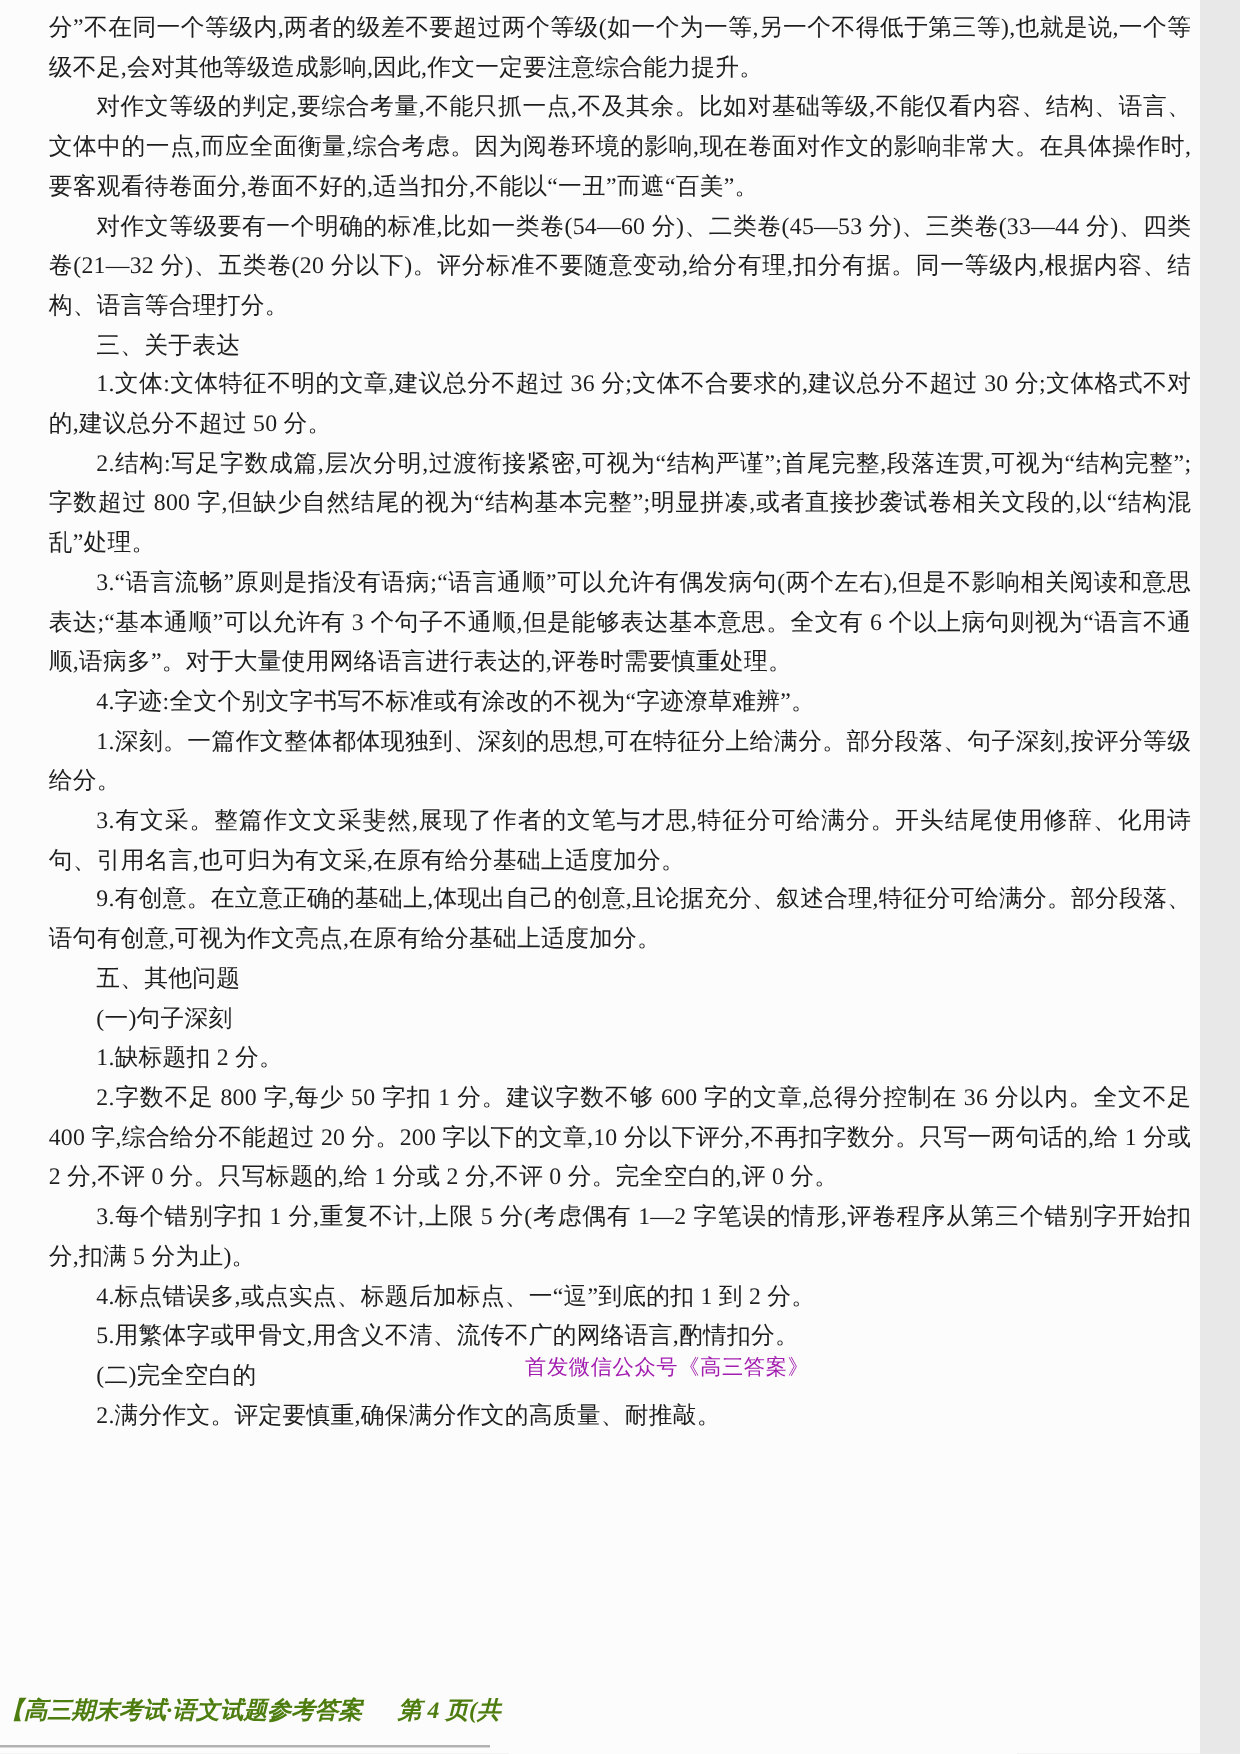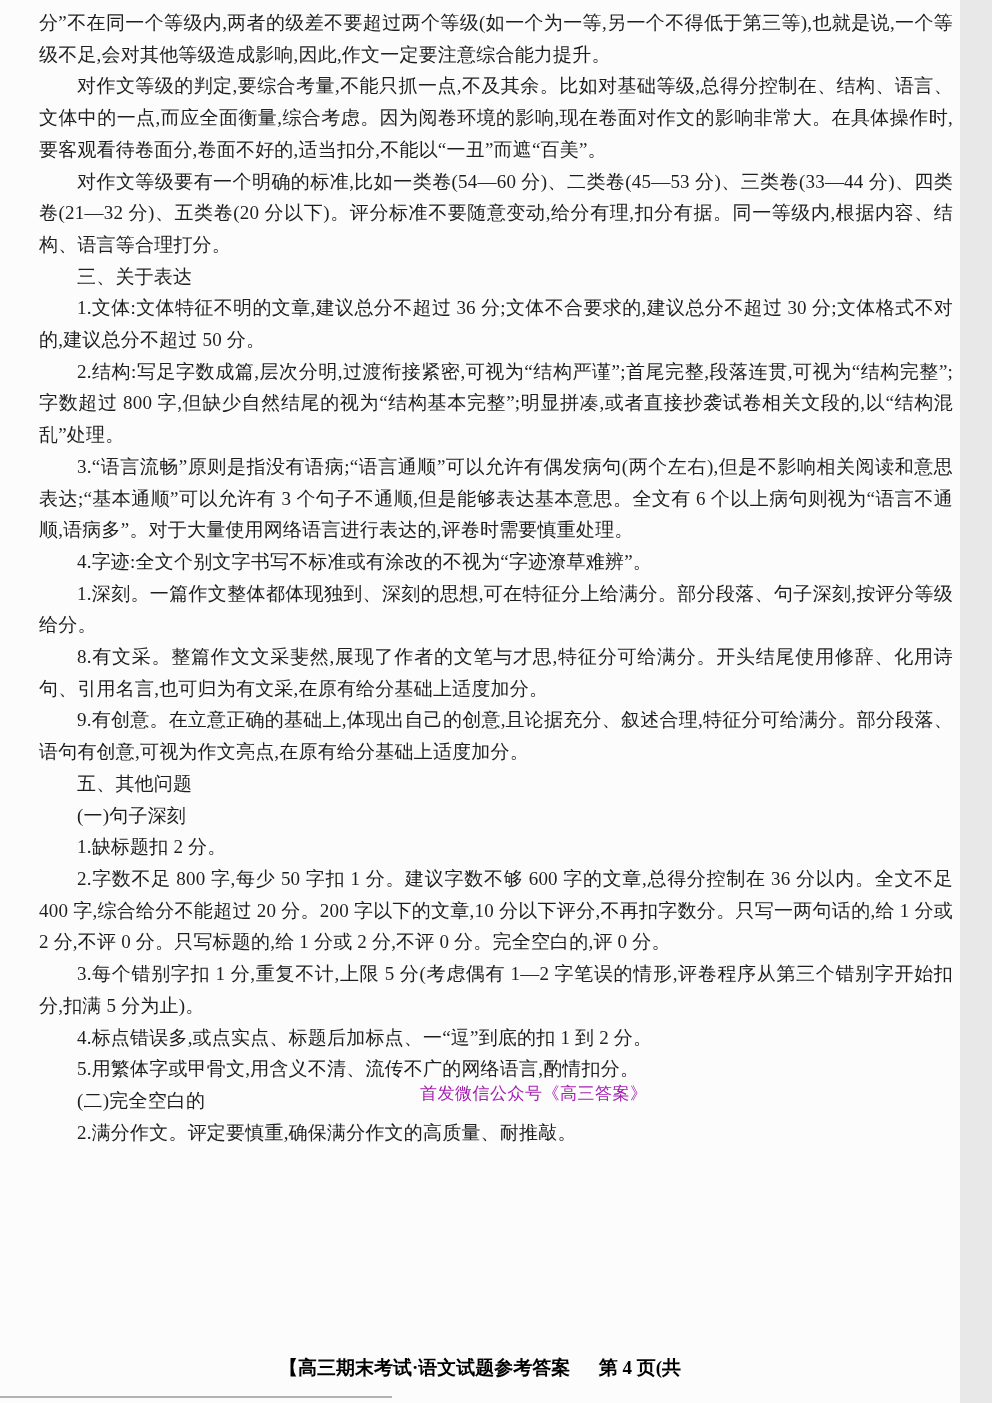--- a/index.html
+++ b/index.html
@@ -40,25 +40,25 @@
     font-size: 17px;
     color: #a21caf;
     letter-spacing: 0.5px;
     white-space: nowrap;
   }
   .footer {
     position: absolute;
     top: 1355px;
     left: 0;
     width: 100%;
-    text-align: center;
     font-size: 19px;
     font-weight: bold;
-    color: #000000;
+    color: #4d7c0f;
     white-space: nowrap;
+    font-style: italic;
   }
   .footer .footer-sep {
     display: inline-block;
     width: 1.5em;
   }
   .scan-artifact {
     position: absolute;
     left: 0;
     top: 1396px;
     width: 392px;
@@ -66,29 +66,29 @@
     background: #b3b1b1;
   }
 </style>
 </head>
 <body>
 
 <div class="page">
 
   <div class="body-text" id="paragraph-container">
       <p>分”不在同一个等级内,两者的级差不要超过两个等级(如一个为一等,另一个不得低于第三等),也就是说,一个等级不足,会对其他等级造成影响,因此,作文一定要注意综合能力提升。</p>
-      <p class="indent">对作文等级的判定,要综合考量,不能只抓一点,不及其余。比如对基础等级,总得分控制在、结构、语言、文体中的一点,而应全面衡量,综合考虑。因为阅卷环境的影响,现在卷面对作文的影响非常大。在具体操作时,要客观看待卷面分,卷面不好的,适当扣分,不能以“一丑”而遮“百美”。</p>
+      <p class="indent">对作文等级的判定,要综合考量,不能只抓一点,不及其余。比如对基础等级,不能仅看内容、结构、语言、文体中的一点,而应全面衡量,综合考虑。因为阅卷环境的影响,现在卷面对作文的影响非常大。在具体操作时,要客观看待卷面分,卷面不好的,适当扣分,不能以“一丑”而遮“百美”。</p>
       <p class="indent">对作文等级要有一个明确的标准,比如一类卷(54—60 分)、二类卷(45—53 分)、三类卷(33—44 分)、四类卷(21—32 分)、五类卷(20 分以下)。评分标准不要随意变动,给分有理,扣分有据。同一等级内,根据内容、结构、语言等合理打分。</p>
       <p class="indent">三、关于表达</p>
       <p class="indent">1.文体:文体特征不明的文章,建议总分不超过 36 分;文体不合要求的,建议总分不超过 30 分;文体格式不对的,建议总分不超过 50 分。</p>
       <p class="indent">2.结构:写足字数成篇,层次分明,过渡衔接紧密,可视为“结构严谨”;首尾完整,段落连贯,可视为“结构完整”;字数超过 800 字,但缺少自然结尾的视为“结构基本完整”;明显拼凑,或者直接抄袭试卷相关文段的,以“结构混乱”处理。</p>
       <p class="indent">3.“语言流畅”原则是指没有语病;“语言通顺”可以允许有偶发病句(两个左右),但是不影响相关阅读和意思表达;“基本通顺”可以允许有 3 个句子不通顺,但是能够表达基本意思。全文有 6 个以上病句则视为“语言不通顺,语病多”。对于大量使用网络语言进行表达的,评卷时需要慎重处理。</p>
       <p class="indent">4.字迹:全文个别文字书写不标准或有涂改的不视为“字迹潦草难辨”。</p>
       <p class="indent">1.深刻。一篇作文整体都体现独到、深刻的思想,可在特征分上给满分。部分段落、句子深刻,按评分等级给分。</p>
-      <p class="indent">8.有文采。整篇作文文采斐然,展现了作者的文笔与才思,特征分可给满分。开头结尾使用修辞、化用诗句、引用名言,也可归为有文采,在原有给分基础上适度加分。</p>
+      <p class="indent">3.有文采。整篇作文文采斐然,展现了作者的文笔与才思,特征分可给满分。开头结尾使用修辞、化用诗句、引用名言,也可归为有文采,在原有给分基础上适度加分。</p>
       <p class="indent">9.有创意。在立意正确的基础上,体现出自己的创意,且论据充分、叙述合理,特征分可给满分。部分段落、语句有创意,可视为作文亮点,在原有给分基础上适度加分。</p>
       <p class="indent">五、其他问题</p>
       <p class="indent">(一)句子深刻</p>
       <p class="indent">1.缺标题扣 2 分。</p>
       <p class="indent">2.字数不足 800 字,每少 50 字扣 1 分。建议字数不够 600 字的文章,总得分控制在 36 分以内。全文不足 400 字,综合给分不能超过 20 分。200 字以下的文章,10 分以下评分,不再扣字数分。只写一两句话的,给 1 分或 2 分,不评 0 分。只写标题的,给 1 分或 2 分,不评 0 分。完全空白的,评 0 分。</p>
       <p class="indent">3.每个错别字扣 1 分,重复不计,上限 5 分(考虑偶有 1—2 字笔误的情形,评卷程序从第三个错别字开始扣分,扣满 5 分为止)。</p>
       <p class="indent">4.标点错误多,或点实点、标题后加标点、一“逗”到底的扣 1 到 2 分。</p>
       <p class="indent">5.用繁体字或甲骨文,用含义不清、流传不广的网络语言,酌情扣分。</p>
       <p class="indent">(二)完全空白的</p>
       <p class="indent">2.满分作文。评定要慎重,确保满分作文的高质量、耐推敲。</p>

